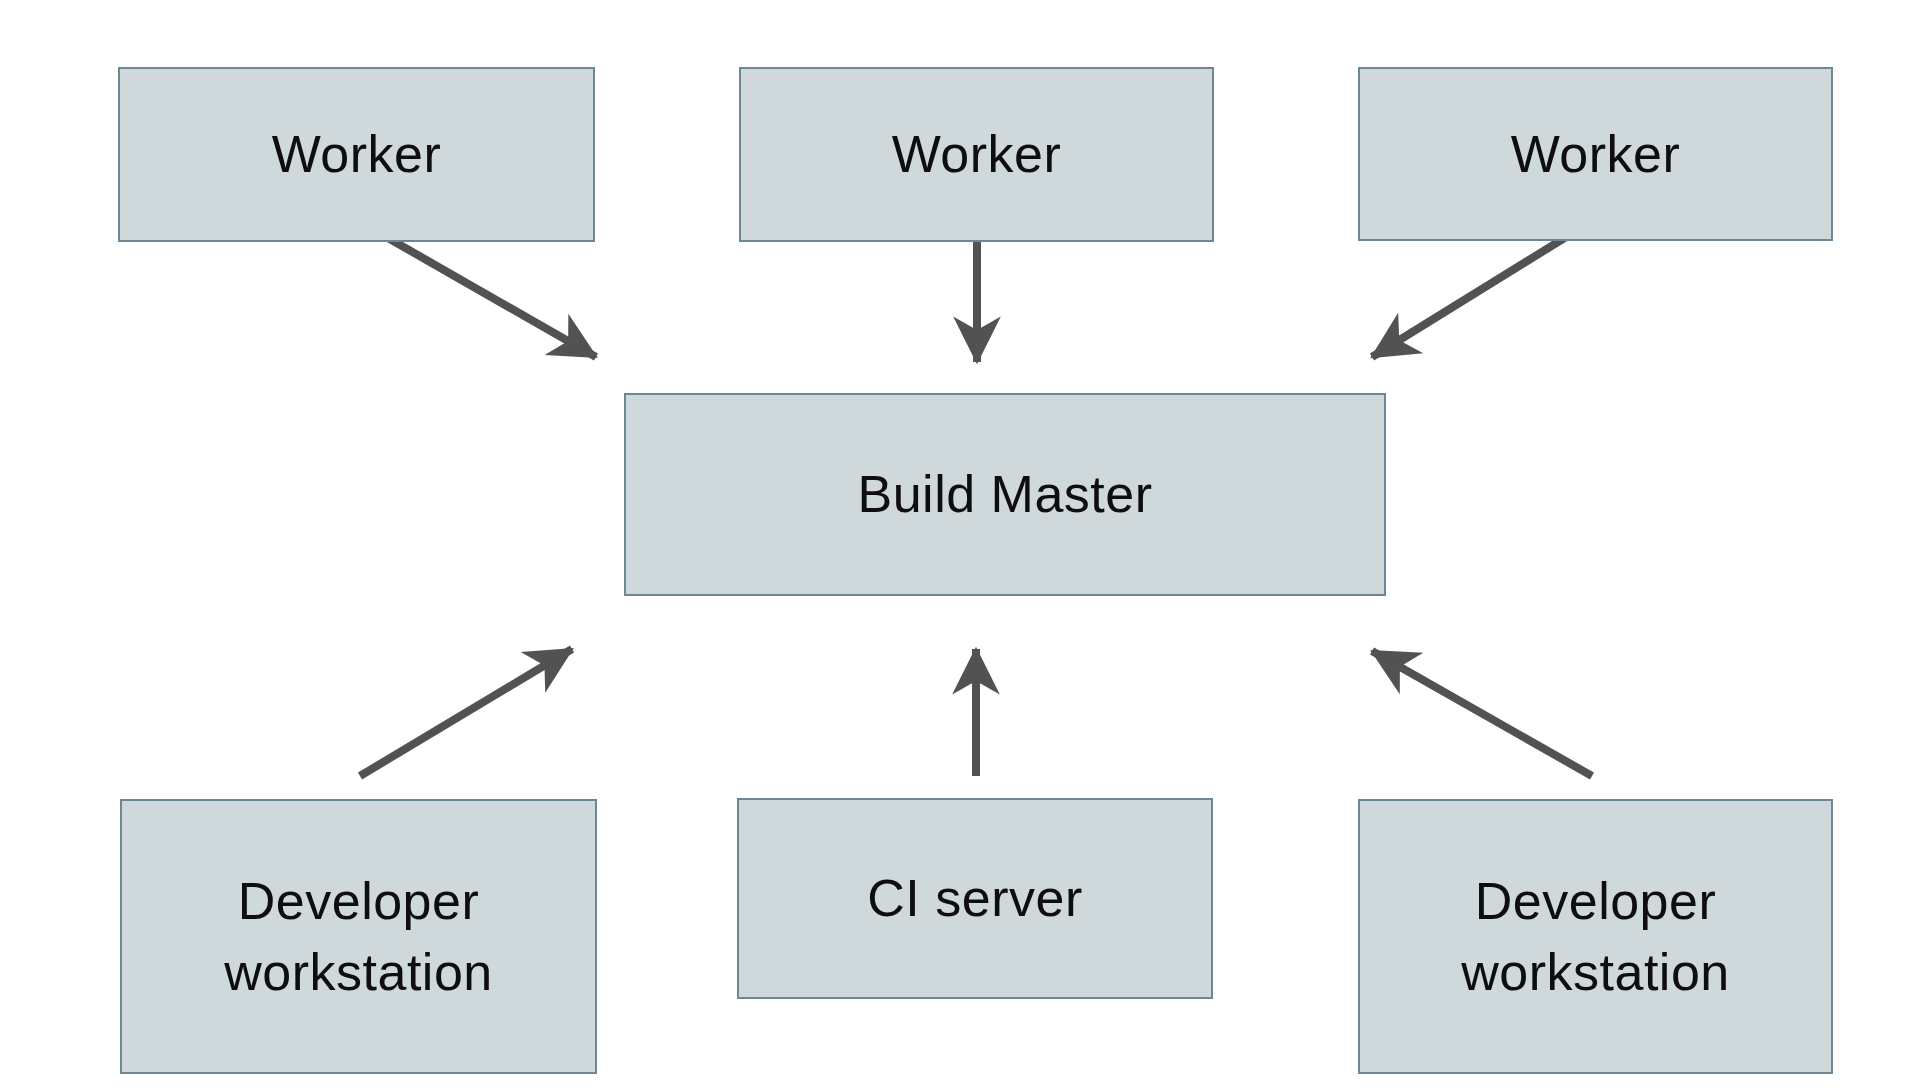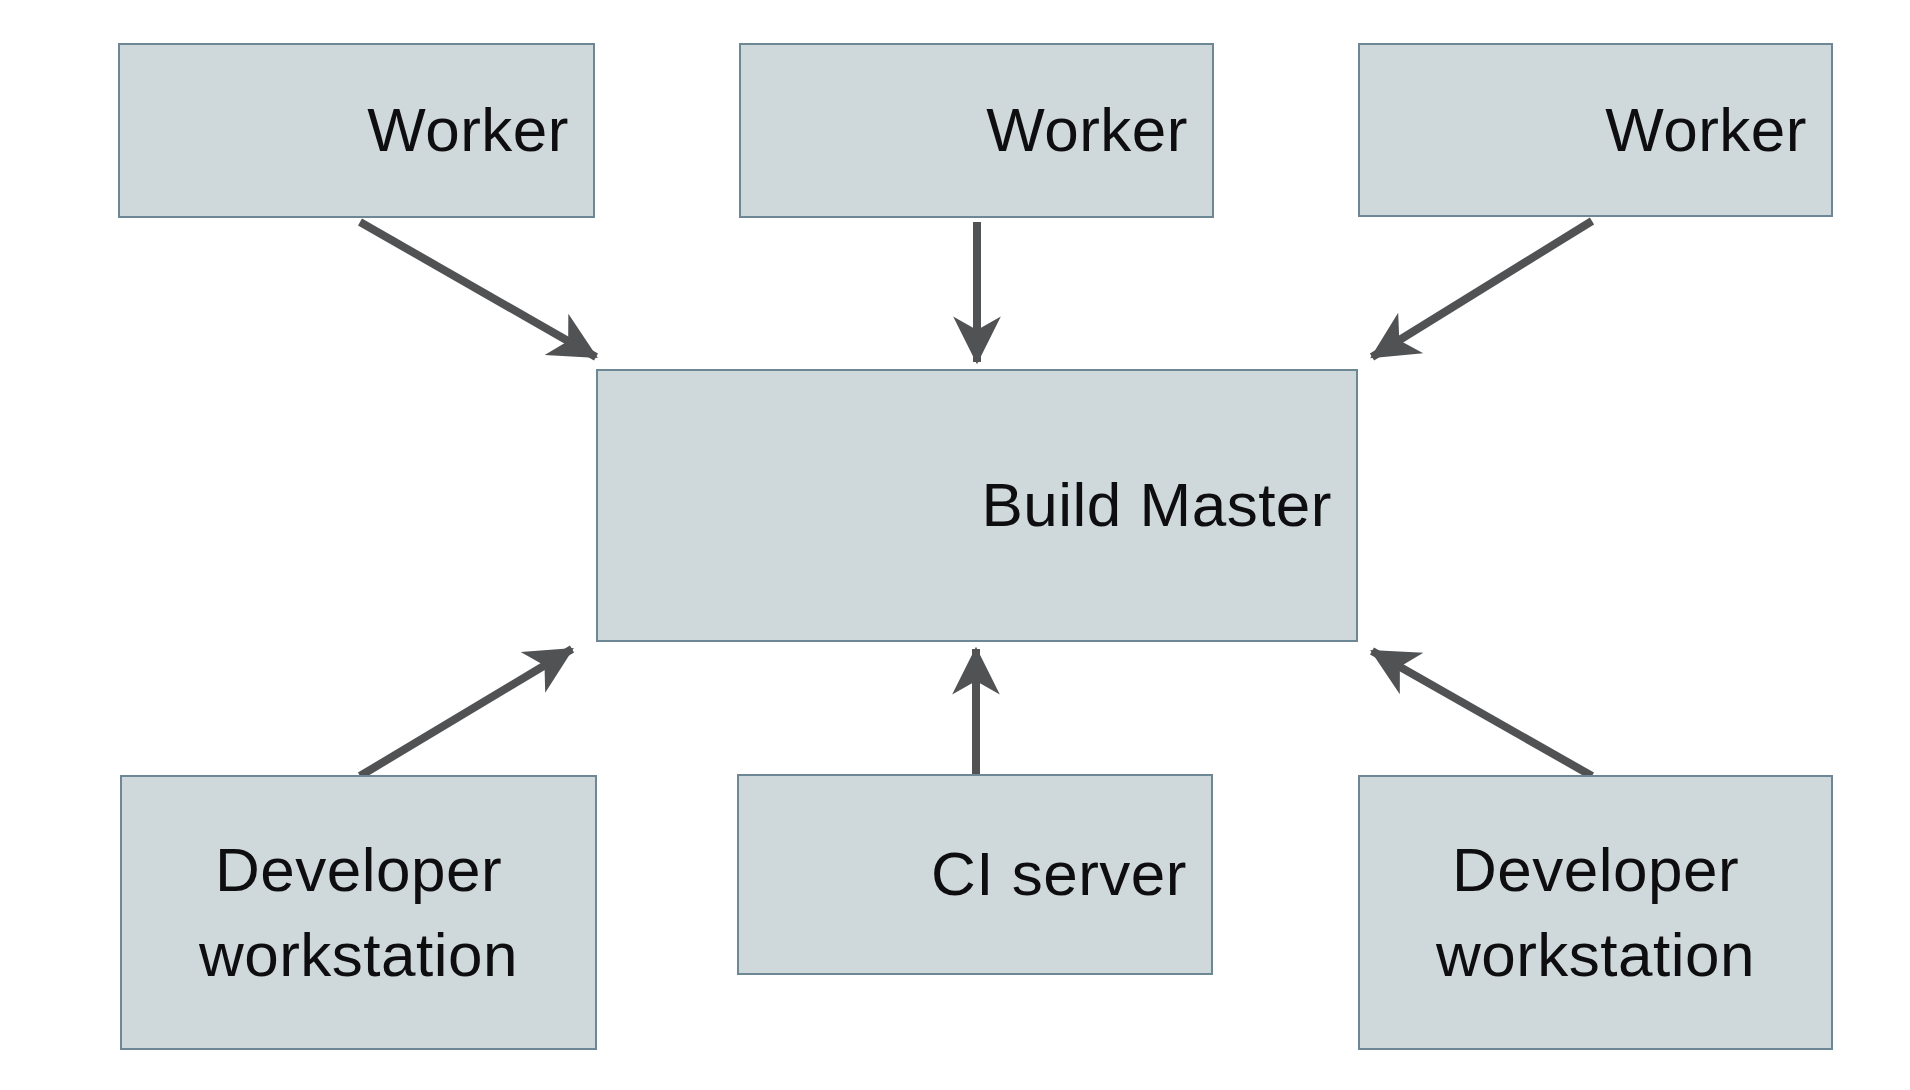--- a/index.html
+++ b/index.html
@@ -19,32 +19,33 @@
   .stage {
     position: relative;
     width: 1910px; height: 1090px;
   }
   .node {
     position: absolute;
     background: var(--node-fill);
     border: 2px solid var(--node-border);
     display: flex;
     align-items: center;
-    justify-content: flex-end;
+    justify-content: center;
     text-align: center;
     color: var(--text-color);
-    font-size: 62px;
+    font-size: 52px;
     line-height: 1.36;
     letter-spacing: 0.5px;
+    margin-top: 24px;
   }
   .node .label { display: block; padding: 0 24px; }
   .n-worker-1 { left: 118px;  top: 43px;  width: 477px; height: 175px; }
   .n-worker-2 { left: 739px;  top: 43px;  width: 475px; height: 175px; }
   .n-worker-3 { left: 1358px; top: 43px;  width: 475px; height: 174px; }
-  .n-build-master { left: 596px; top: 369px; width: 762px; height: 273px; }
+  .n-build-master { left: 624px; top: 369px; width: 762px; height: 203px; }
   .n-dev-left  { left: 120px;  top: 775px; width: 477px; height: 275px; }
   .n-ci-server { left: 737px;  top: 774px; width: 476px; height: 201px; }
   .n-dev-right { left: 1358px; top: 775px; width: 475px; height: 275px; }
   svg.arrows {
     position: absolute;
     left: 0; top: 0;
     width: 1910px; height: 1090px;
     pointer-events: none;
   }
   svg.arrows line {

